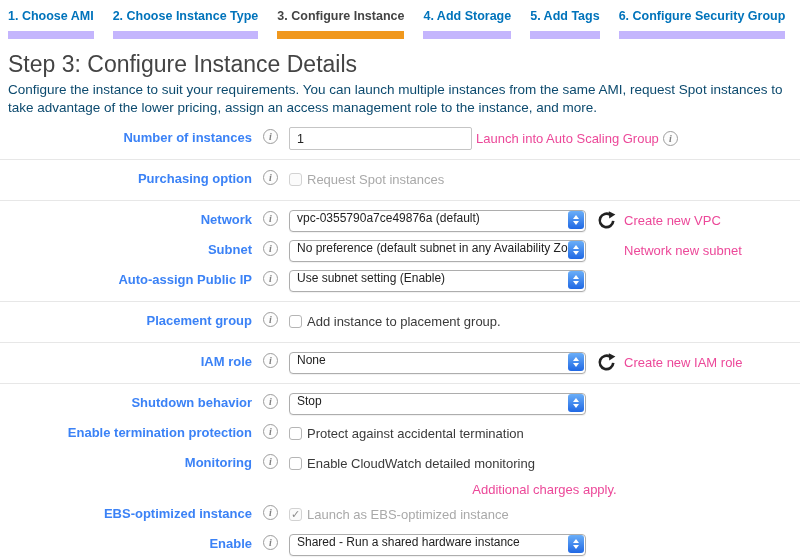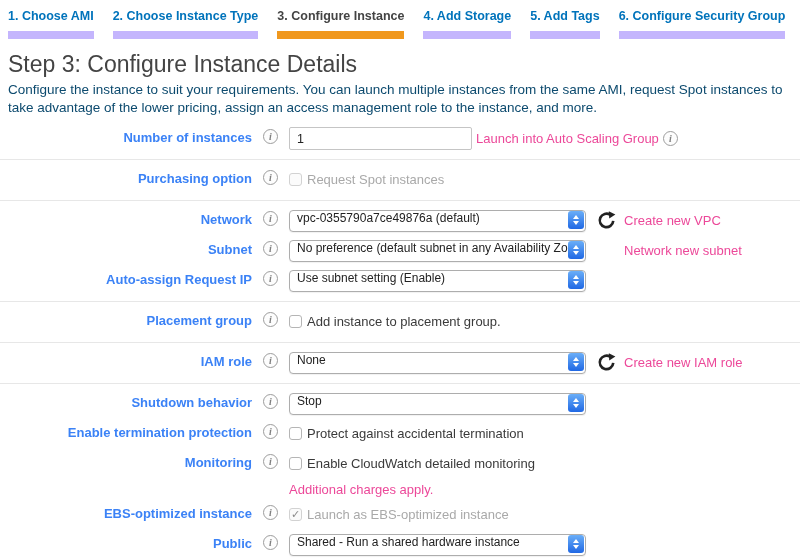--- a/index.html
+++ b/index.html
@@ -44,21 +44,21 @@
   .tri-up { width: 0; height: 0; border-left: 3.5px solid transparent;
     border-right: 3.5px solid transparent; border-bottom: 4px solid #fff; margin-bottom: 2px; }
   .tri-down { width: 0; height: 0; border-left: 3.5px solid transparent;
     border-right: 3.5px solid transparent; border-top: 4px solid #fff; }
 
   .refresh-slot { width: 28px; display: flex; justify-content: center; margin-left: 6px; }
   .refresh { cursor: pointer; display: inline-flex; }
 
   .link { color: #ec4899; font-size: 13px; text-decoration: none; cursor: pointer; white-space: nowrap; }
   .side-link { margin-left: 4px; }
-  .sub-line { margin-top: 3px; min-height: 18px; }
+  .sub-line { margin-top: 3px; min-height: 18px; text-align: center; }
 
   .checkbox { width: 13px; height: 13px; border: 1px solid #b5b5b5; border-radius: 3px;
     background: #fff; display: inline-flex; align-items: center; justify-content: center;
     margin-right: 5px; flex: none; cursor: pointer; }
   .checkbox.disabled { border-color: #d2d2d2; background: #fbfbfb; cursor: default; }
   .checkbox .check { font-size: 11px; line-height: 1; color: #8a8a8a; font-weight: bold; }
   .cb-label { font-size: 13px; color: #3a3a3a; }
   .cb-label.disabled { color: #a9a9a9; text-align: center; }
 
   .divider { border-top: 1px solid #e7e7e7; margin: 7px 0 7px 0; }
@@ -151,21 +151,21 @@
               <span class="tri-down"></span>
             </span>
         </div>
         <span class="refresh-slot"></span>
         <span class="link side-link">Network new subnet</span>
       </div>
     </div>
   </div>
 
   <div class="row">
-    <div class="label-col">Auto-assign Request IP</div>
+    <div class="label-col">Auto-assign Public IP</div>
     <div class="info-col">
         <span class="info">i</span>
       </div>
     <div class="control-col">
       <div class="control-line">
         <div class="select">
           <span class="sel-text">Use subnet setting (Enable)</span>
           <span class="stepper">
               <span class="tri-up"></span>
               <span class="tri-down"></span>
@@ -274,21 +274,21 @@
       <div class="control-line">
         <span class="checkbox disabled">
             <span class="check">✓</span>
           </span>
         <span class="cb-label disabled">Launch as EBS-optimized instance</span>
       </div>
     </div>
   </div>
 
   <div class="row">
-    <div class="label-col">Public</div>
+    <div class="label-col">Enable</div>
     <div class="info-col">
         <span class="info">i</span>
       </div>
     <div class="control-col">
       <div class="control-line">
         <div class="select">
           <span class="sel-text">Shared - Run a shared hardware instance</span>
           <span class="stepper">
               <span class="tri-up"></span>
               <span class="tri-down"></span>

